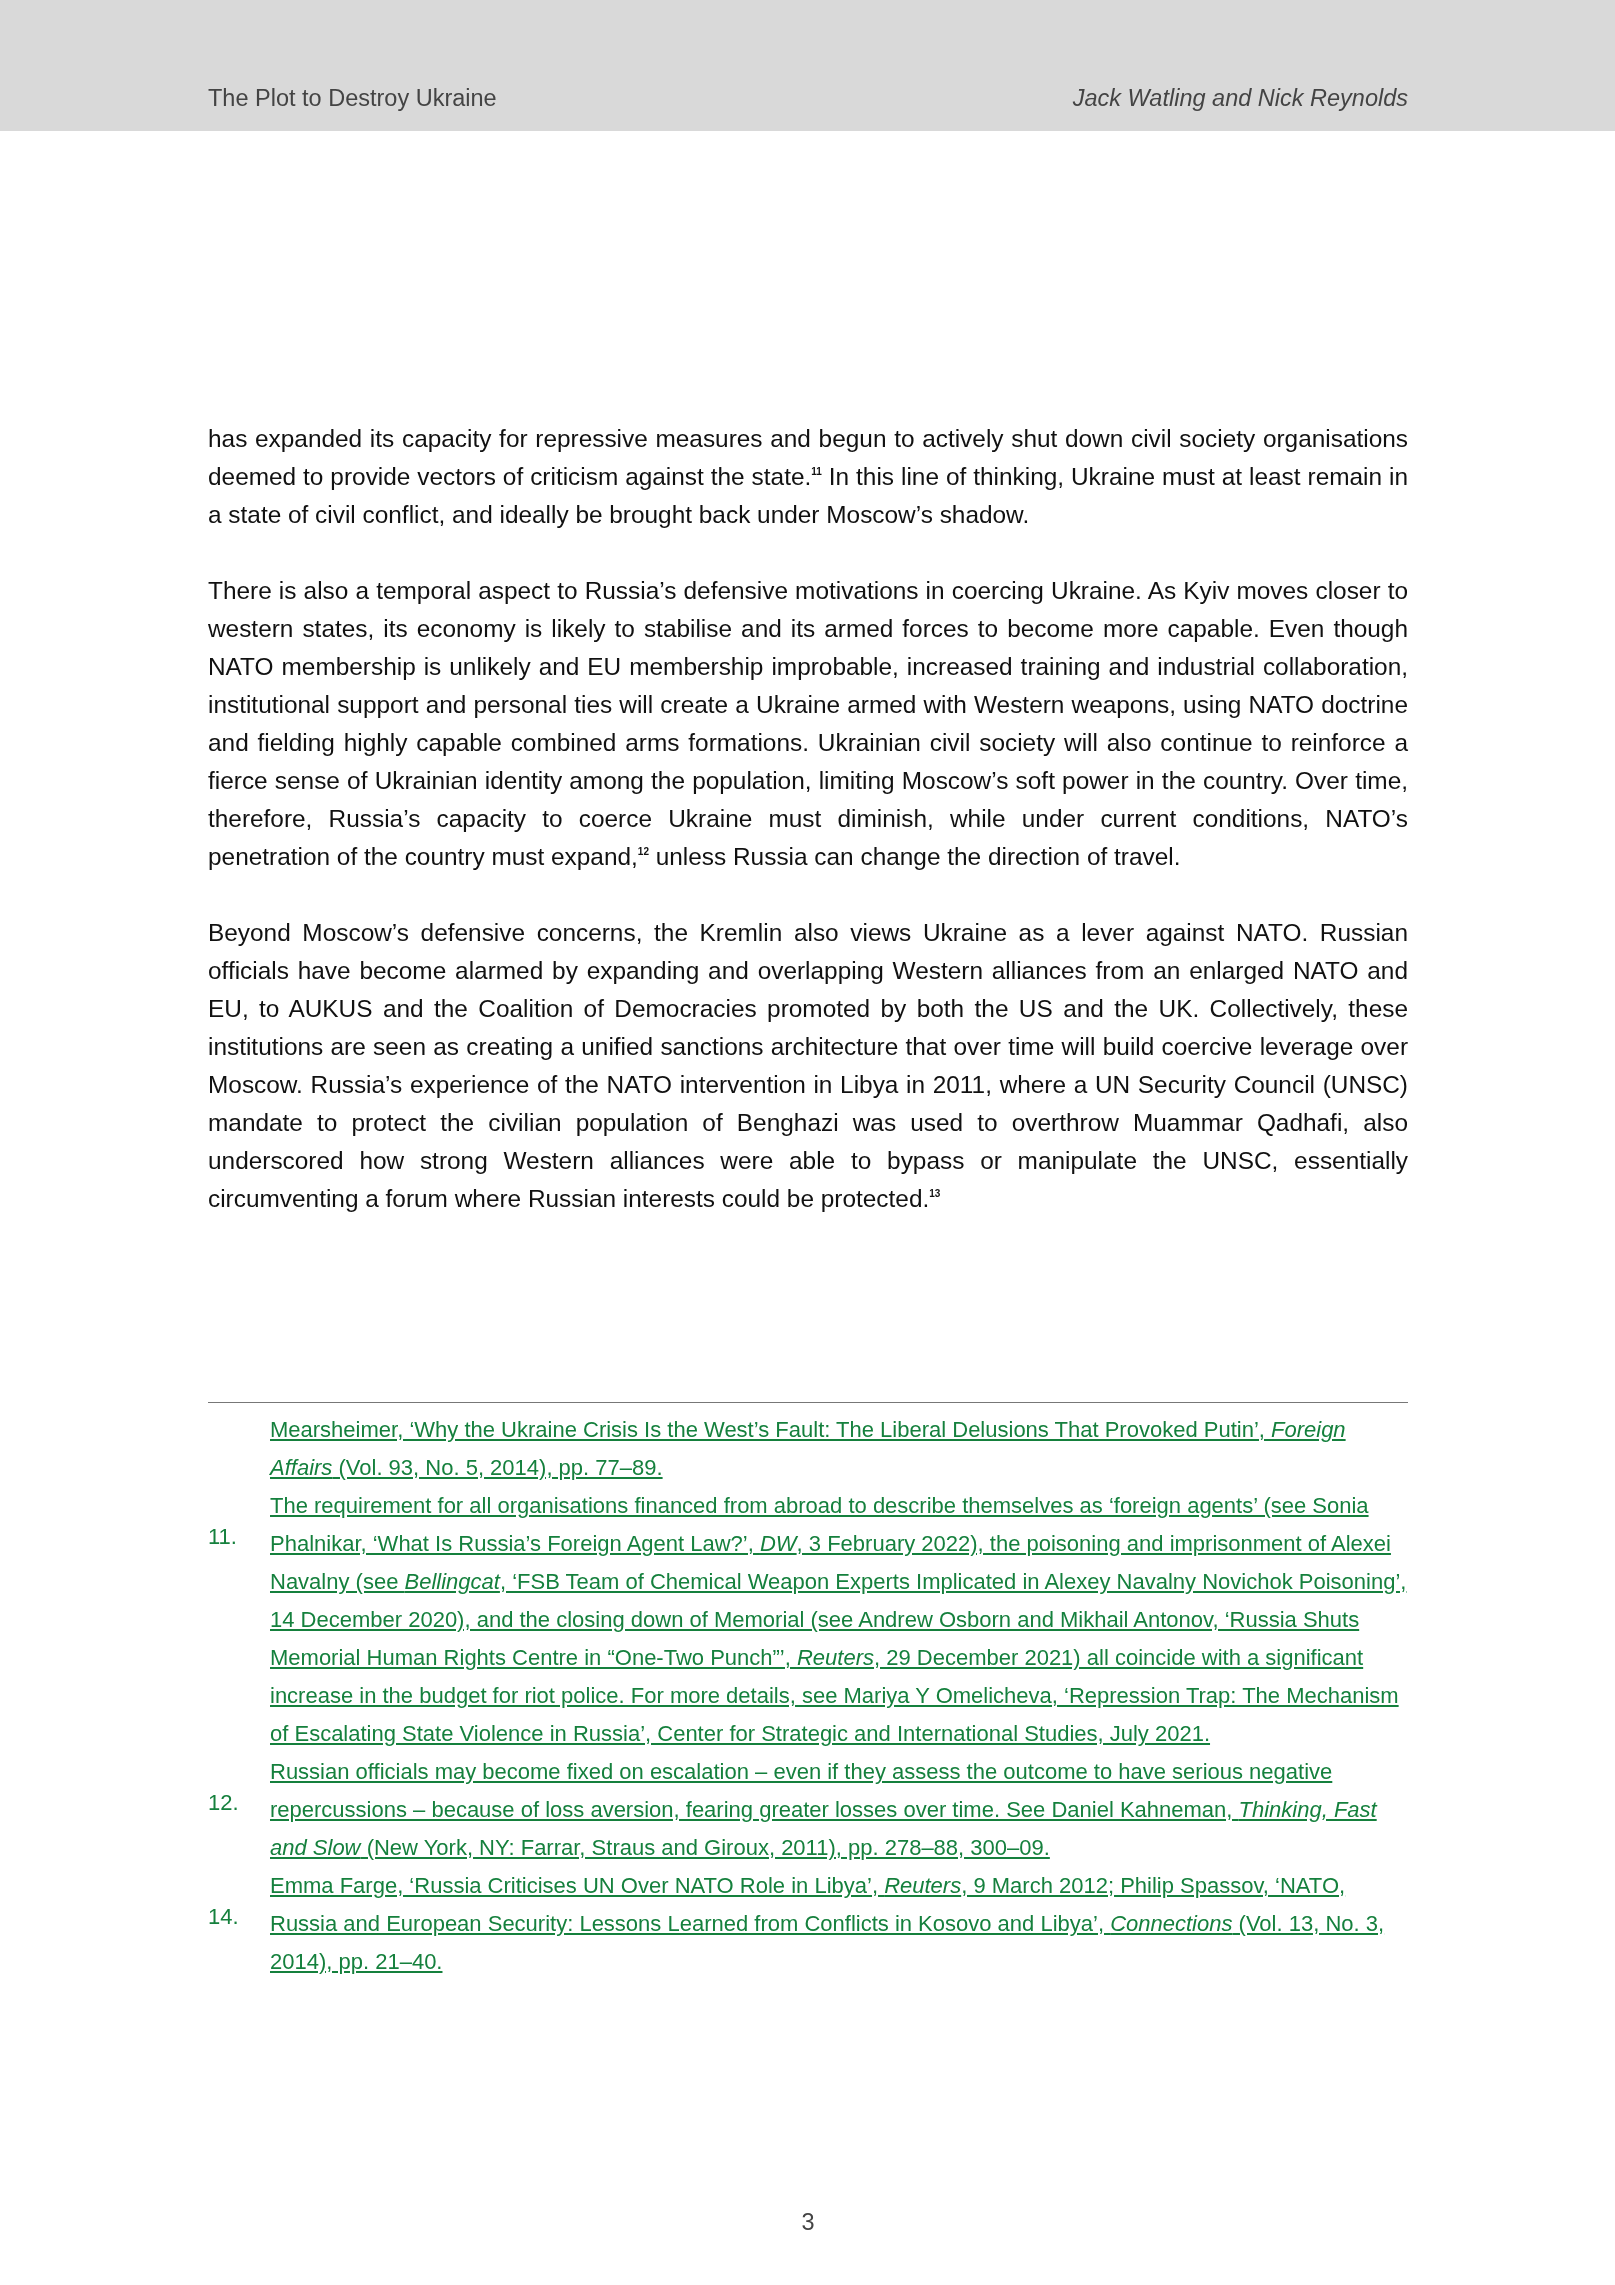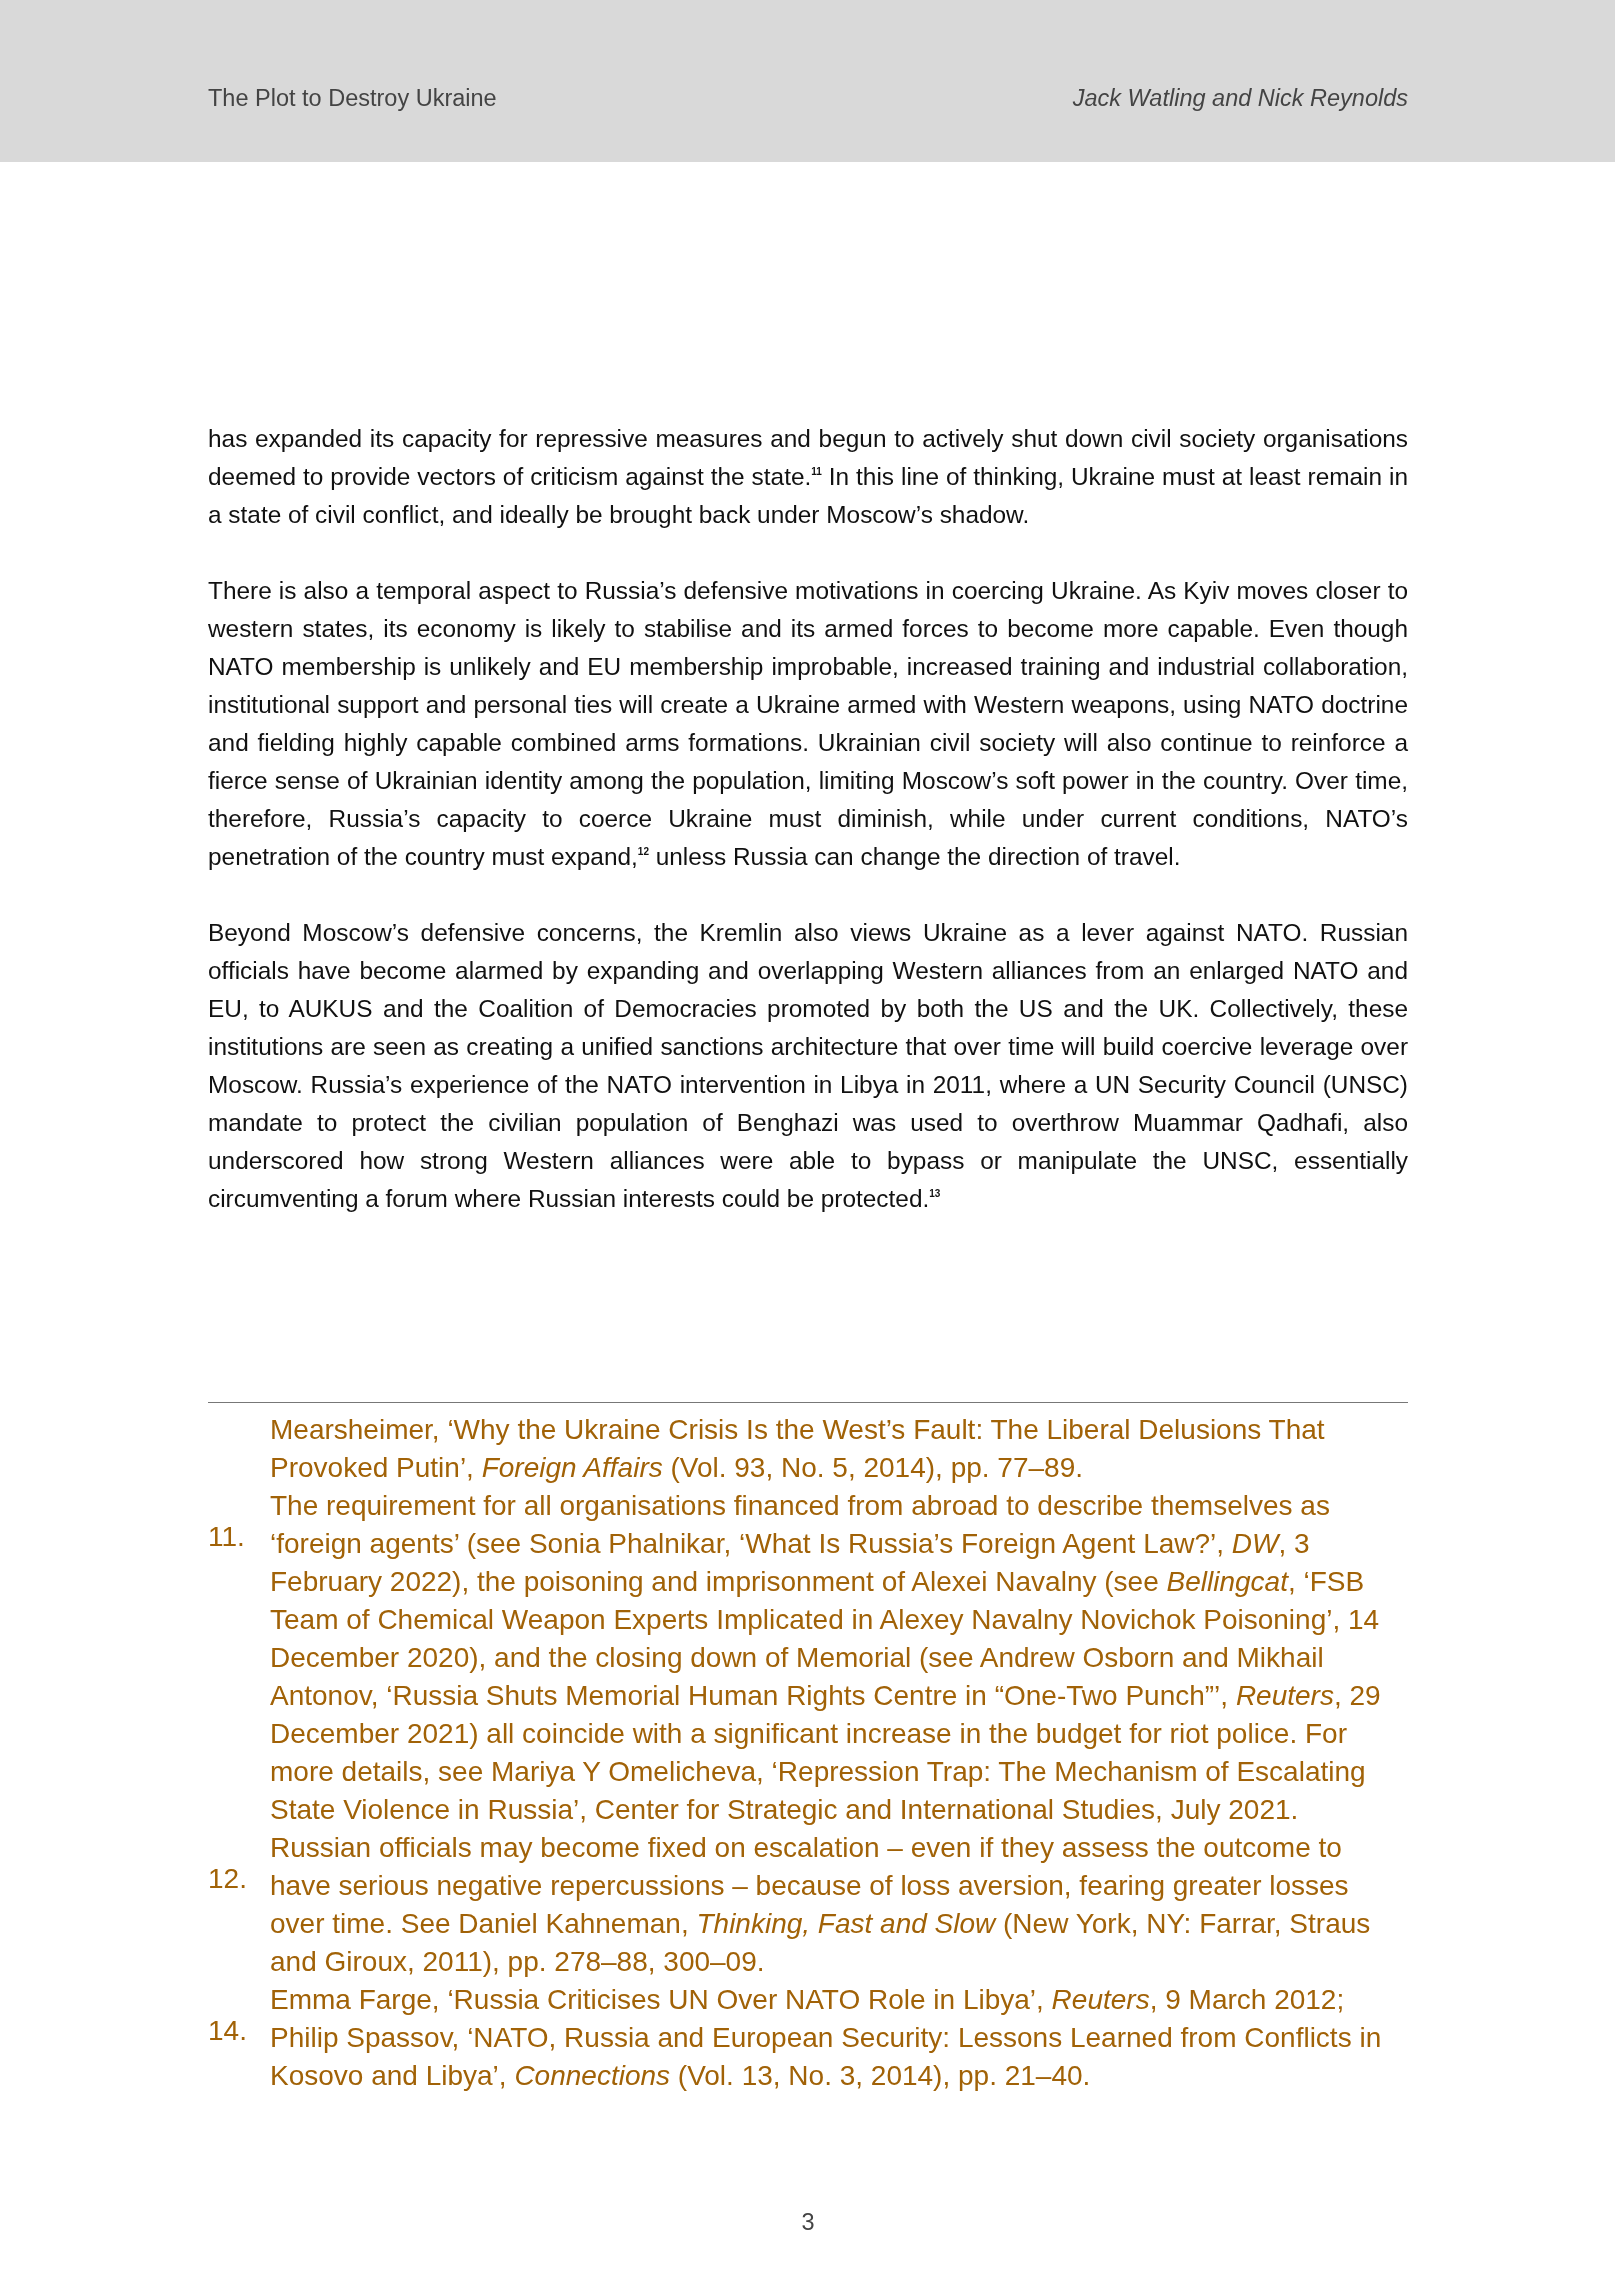--- a/index.html
+++ b/index.html
@@ -1,21 +1,21 @@
 <!DOCTYPE html>
 <html style="font-size:14.5px"><head>
 <meta charset="utf-8">
 <style>
   html, body { margin: 0; padding: 0; }
   body {
     width: 1616px; height: 2285px; position: relative; background: #ffffff;
     font-family: "Liberation Sans", "DejaVu Sans", sans-serif; overflow: hidden;
   }
   .header {
-    position: absolute; left: 0; top: 0; width: 1616px; height: 162px;
+    position: absolute; left: 0; top: 0; width: 1616px; height: 131px;
     background: #d9d9d9;
   }
   .header-left, .header-right {
     position: absolute; top: 83px; font-size: 23.5px; color: #444444; line-height: 31px;
   }
   .header-left { left: 208px; }
   .header-right { right: 208px; text-align: right; font-style: italic; }
 
   .body-text {
     position: absolute; left: 208px; width: 1200px;
@@ -24,21 +24,21 @@
   }
   .body-text p { margin: 0 0 38px 0; }
   sup { font-size: 10px; line-height: 0; vertical-align: 10px; font-weight: bold; }
 
   .rule {
     position: absolute; left: 208px; top: 1402px; width: 1200px; height: 0;
     border-top: 1.8px solid #777777;
   }
   .footnotes {
     position: absolute; left: 208px; top: 1411px; width: 1200px;
-    font-size: 28px; line-height: 38px; color: #a16207;
+    font-size: 22px; line-height: 38px; color: #15803d; text-decoration: underline;
   }
   .fn-cont { padding-left: 62px; }
   .fn { position: relative; padding-left: 62px; }
   .fn-num { position: absolute; left: 0; top: 0; margin-top: 31px; }
   .page-number {
     position: absolute; top: 2209px; left: 0; width: 1616px; text-align: center;
     font-size: 23.5px; color: #444444;
   }
   i { font-style: italic; }
 </style>

